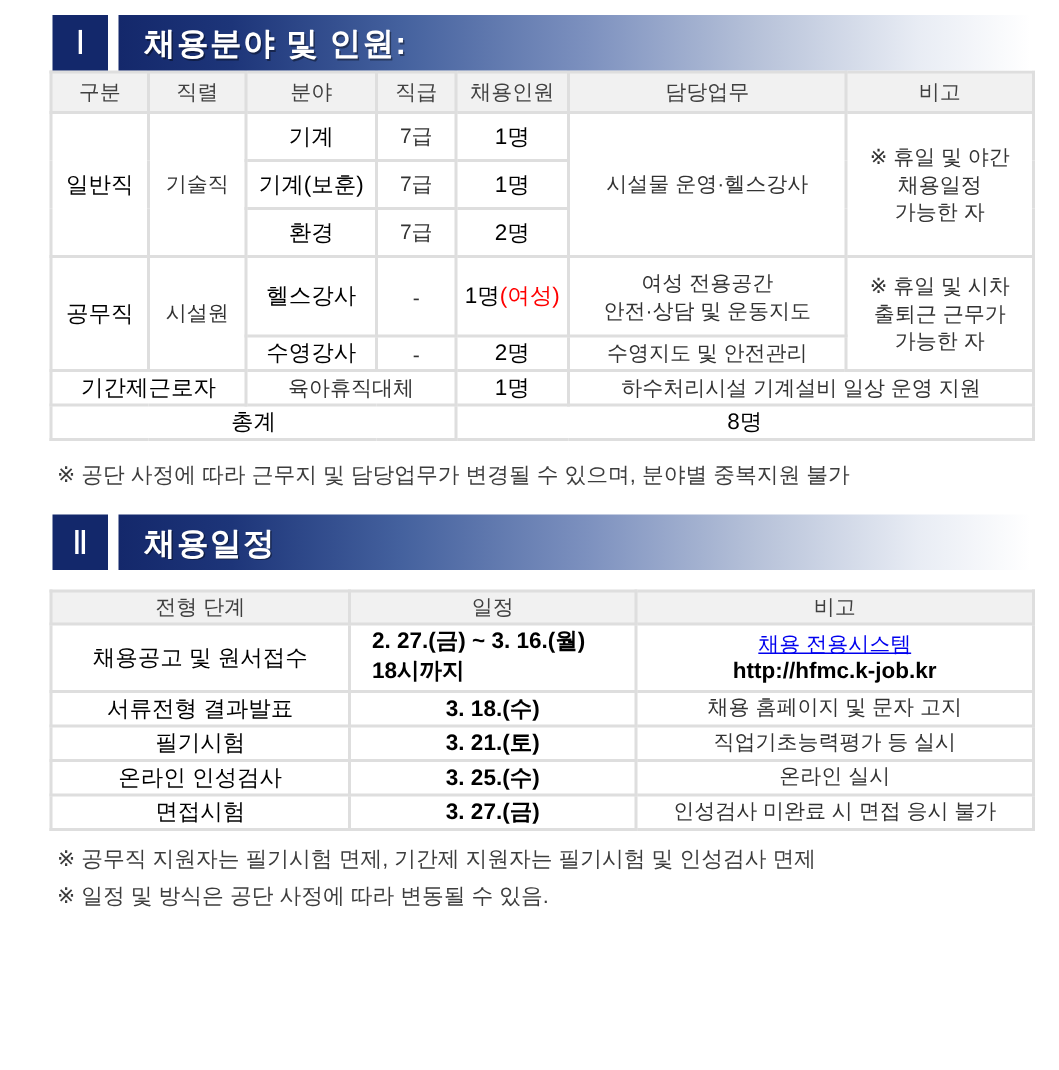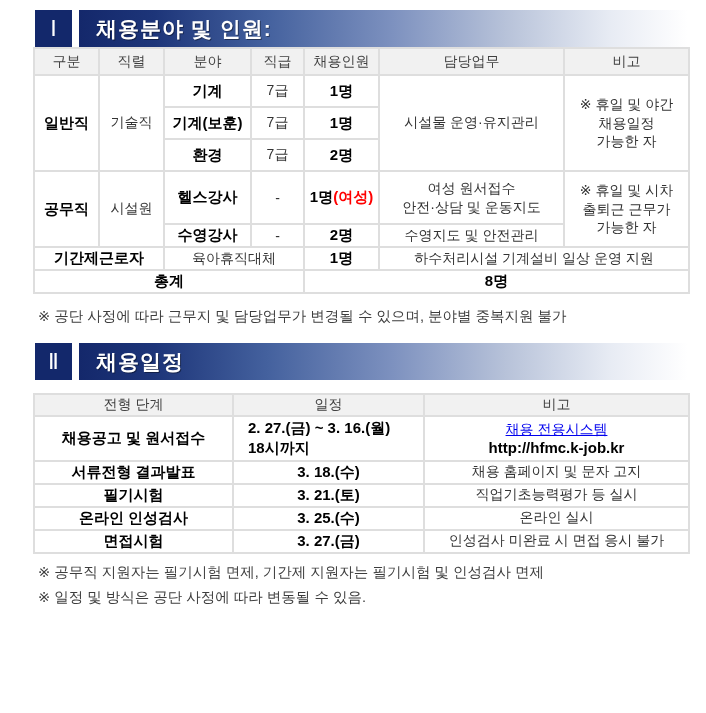--- a/index.html
+++ b/index.html
@@ -16,21 +16,21 @@
     letter-spacing:1px; text-shadow:1px 1px 0 rgba(0,0,0,.4);
     background:linear-gradient(90deg,#14286b 0%,#1d3579 12%,#44619e 30%,
       #7d91bf 50%,#b7c2d9 68%,#e8ecf4 85%,#ffffff 97%); }
 
   
   table { border-collapse:collapse; margin-left:33px; table-layout:fixed; }
   th,td { border:2px solid #dedede; text-align:center; vertical-align:middle;
     font-size:14px; color:#333; padding:1px 3px; }
   table { border-top:2px solid #a9a9a9; }
   th { background:#f1f1f1; font-weight:normal; color:#404040; }
-  .b  { font-weight:bold; color:#000; font-size:15px; }
+  .b  { font-weight:normal; color:#000; font-size:15px; }
   .ml { white-space:pre-line; line-height:1.35; }
   .red { color:#ff0000; }
 
   .t1 { width:655px; margin-top:0; }
   .t1 .rh  { height:27px; }
   .t1 .r32 { height:32px; }
   .t1 .r53 { height:53px; }
   .t1 .r30 { height:18px; }
   .t1 .r28 { height:18px; }
 
@@ -76,42 +76,42 @@
     <th>채용인원</th>
     <th>담당업무</th>
     <th>비고</th>
   </tr>
   <tr class="r32">
     <td class="b" rowspan="3">일반직</td>
     <td rowspan="3">기술직</td>
     <td class="b">기계</td>
     <td>7급</td>
     <td class="b">1명</td>
-    <td rowspan="3">시설물 운영·유지관리</td>
+    <td rowspan="3">시설물 운영·헬스강사</td>
     <td rowspan="3" class="ml">※ 휴일 및 야간
 채용일정
 가능한 자</td>
   </tr>
   <tr class="r32">
     <td class="b">기계(보훈)</td>
     <td>7급</td>
     <td class="b">1명</td>
   </tr>
   <tr class="r32">
     <td class="b">환경</td>
     <td>7급</td>
     <td class="b">2명</td>
   </tr>
   <tr class="r53">
     <td class="b" rowspan="2">공무직</td>
     <td rowspan="2">시설원</td>
     <td class="b">헬스강사</td>
     <td>-</td>
     <td class="b"><span>1명</span><span class="red">(여성)</span></td>
-    <td class="ml">여성 원서접수
+    <td class="ml">여성 전용공간
 안전·상담 및 운동지도</td>
     <td rowspan="2" class="ml">※ 휴일 및 시차
 출퇴근 근무가
 가능한 자</td>
   </tr>
   <tr class="r30">
     <td class="b">수영강사</td>
     <td>-</td>
     <td class="b">2명</td>
     <td>수영지도 및 안전관리</td>

